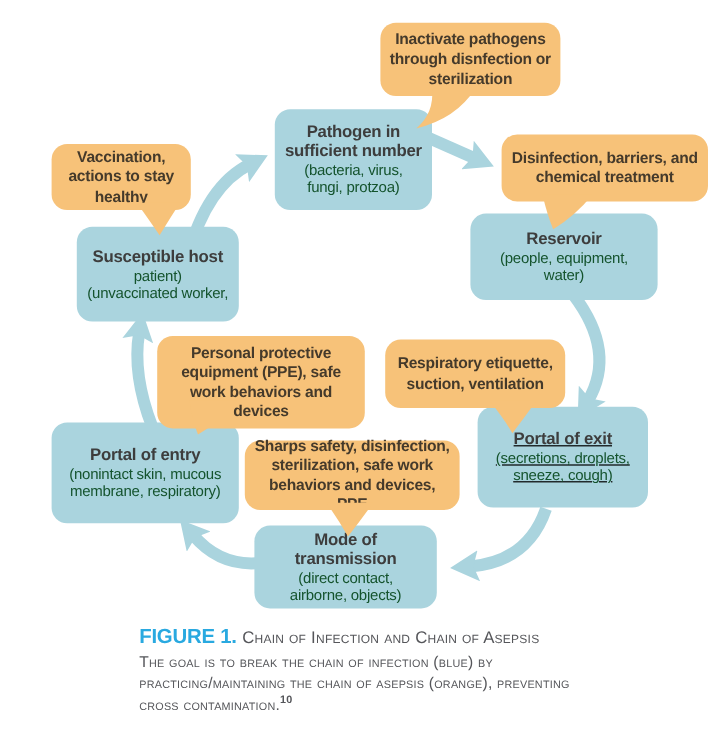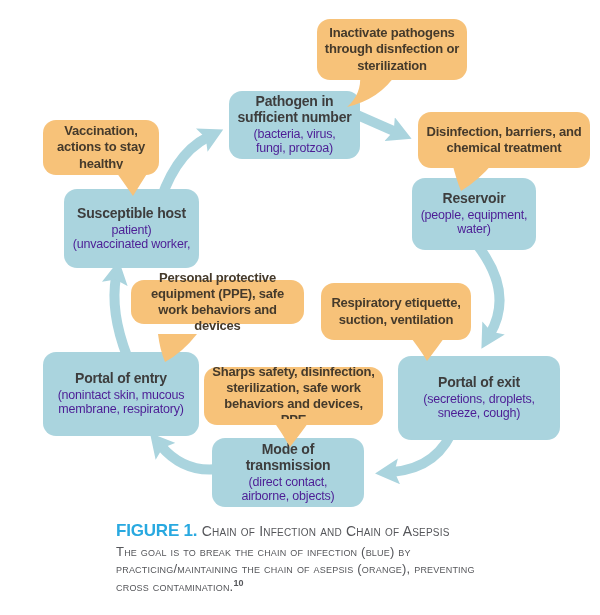--- a/index.html
+++ b/index.html
@@ -28,21 +28,21 @@
   .ttl{
     font-weight:bold;
     font-size:14px;
     line-height:1.14;
     color:#3D3D3D;
     letter-spacing:-0.2px;
   }
   .sub{
     font-size:12.5px;
     line-height:1.13;
-    color:#4c1d95;
+    color:#14532d;
     letter-spacing:-0.2px;
     margin-top:1px;
   }
   .sub span{display:block;}
   .otxt{
     font-weight:600;
     font-size:13px;
     line-height:1.24;
     color:#453A2B;
     letter-spacing:-0.2px;
@@ -88,29 +88,29 @@
       </marker>
     </defs>
     <path d="M 156 215 Q 172 155 208 137" stroke="#AAD4DE" stroke-width="10" fill="none" marker-end="url(#ah)"></path>
     <path d="M 355 114 L 396 132" stroke="#AAD4DE" stroke-width="10" fill="none" marker-end="url(#ah)"></path>
     <path d="M 478 246 C 500 275 507 305 490 334" stroke="#AAD4DE" stroke-width="10" fill="none" marker-end="url(#ah)"></path>
     <path d="M 455 424 Q 440 468 392 472" stroke="#AAD4DE" stroke-width="10" fill="none" marker-end="url(#ah)"></path>
     <path d="M 218 469 Q 184 473 161 446" stroke="#AAD4DE" stroke-width="10" fill="none" marker-end="url(#ah)"></path>
     <path d="M 127 356 Q 110 312 116 277" stroke="#AAD4DE" stroke-width="10" fill="none" marker-end="url(#ah)"></path>
   </svg>
 
-  <div class="node blue" style="left:229px;top:91px;width:131px;height:68px;">
+  <div class="node blue" style="left:229px;top:91px;width:131px;height:84px;">
     <div class="ttl">Pathogen in sufficient number</div>
     <div class="sub">
       <span>(bacteria, virus,</span>
       <span>fungi, protzoa)</span>
     </div>
   </div>
 
-  <div class="node blue" style="left:412px;top:178px;width:124px;height:72px;">
+  <div class="node blue" style="left:392px;top:178px;width:156px;height:72px;">
     <div class="ttl">Reservoir</div>
     <div class="sub">
       <span>(people, equipment,</span>
       <span>water)</span>
     </div>
   </div>
 
   <div class="node blue" style="left:64px;top:189px;width:135px;height:79px;">
     <div class="ttl">Susceptible host</div>
     <div class="sub">
@@ -120,21 +120,21 @@
   </div>
 
   <div class="node blue" style="left:43px;top:352px;width:156px;height:84px;">
     <div class="ttl">Portal of entry</div>
     <div class="sub">
       <span>(nonintact skin, mucous</span>
       <span>membrane, respiratory)</span>
     </div>
   </div>
 
-  <div class="node blue" style="left:398px;top:356px;width:162px;height:84px;">
+  <div class="node blue" style="left:398px;top:339px;width:142px;height:84px;text-decoration:underline;">
     <div class="ttl">Portal of exit</div>
     <div class="sub">
       <span>(secretions, droplets,</span>
       <span>sneeze, cough)</span>
     </div>
   </div>
 
   <div class="node blue" style="left:212px;top:438px;width:152px;height:69px;align-items:center;">
     <div class="ttl">Mode of transmission</div>
     <div class="sub">
@@ -148,21 +148,21 @@
   </div>
 
   <div class="node orange" style="left:43px;top:120px;width:116px;height:55px;">
     <div class="otxt">Vaccination, actions to stay healthy</div>
   </div>
 
   <div class="node orange" style="left:418px;top:112px;width:172px;height:56px;">
     <div class="otxt">Disinfection, barriers, and chemical treatment</div>
   </div>
 
-  <div class="node orange" style="left:131px;top:280px;width:173px;height:44px;">
+  <div class="node orange" style="left:131px;top:280px;width:173px;height:77px;">
     <div class="otxt">Personal protective equipment (PPE), safe work behaviors and devices</div>
   </div>
 
   <div class="node orange" style="left:321px;top:283px;width:150px;height:57px;">
     <div class="otxt">Respiratory etiquette, suction, ventilation</div>
   </div>
 
   <div class="node orange" style="left:204px;top:367px;width:179px;height:58px;">
     <div class="otxt">Sharps safety, disinfection, sterilization, safe work behaviors and devices, PPE</div>
   </div>

